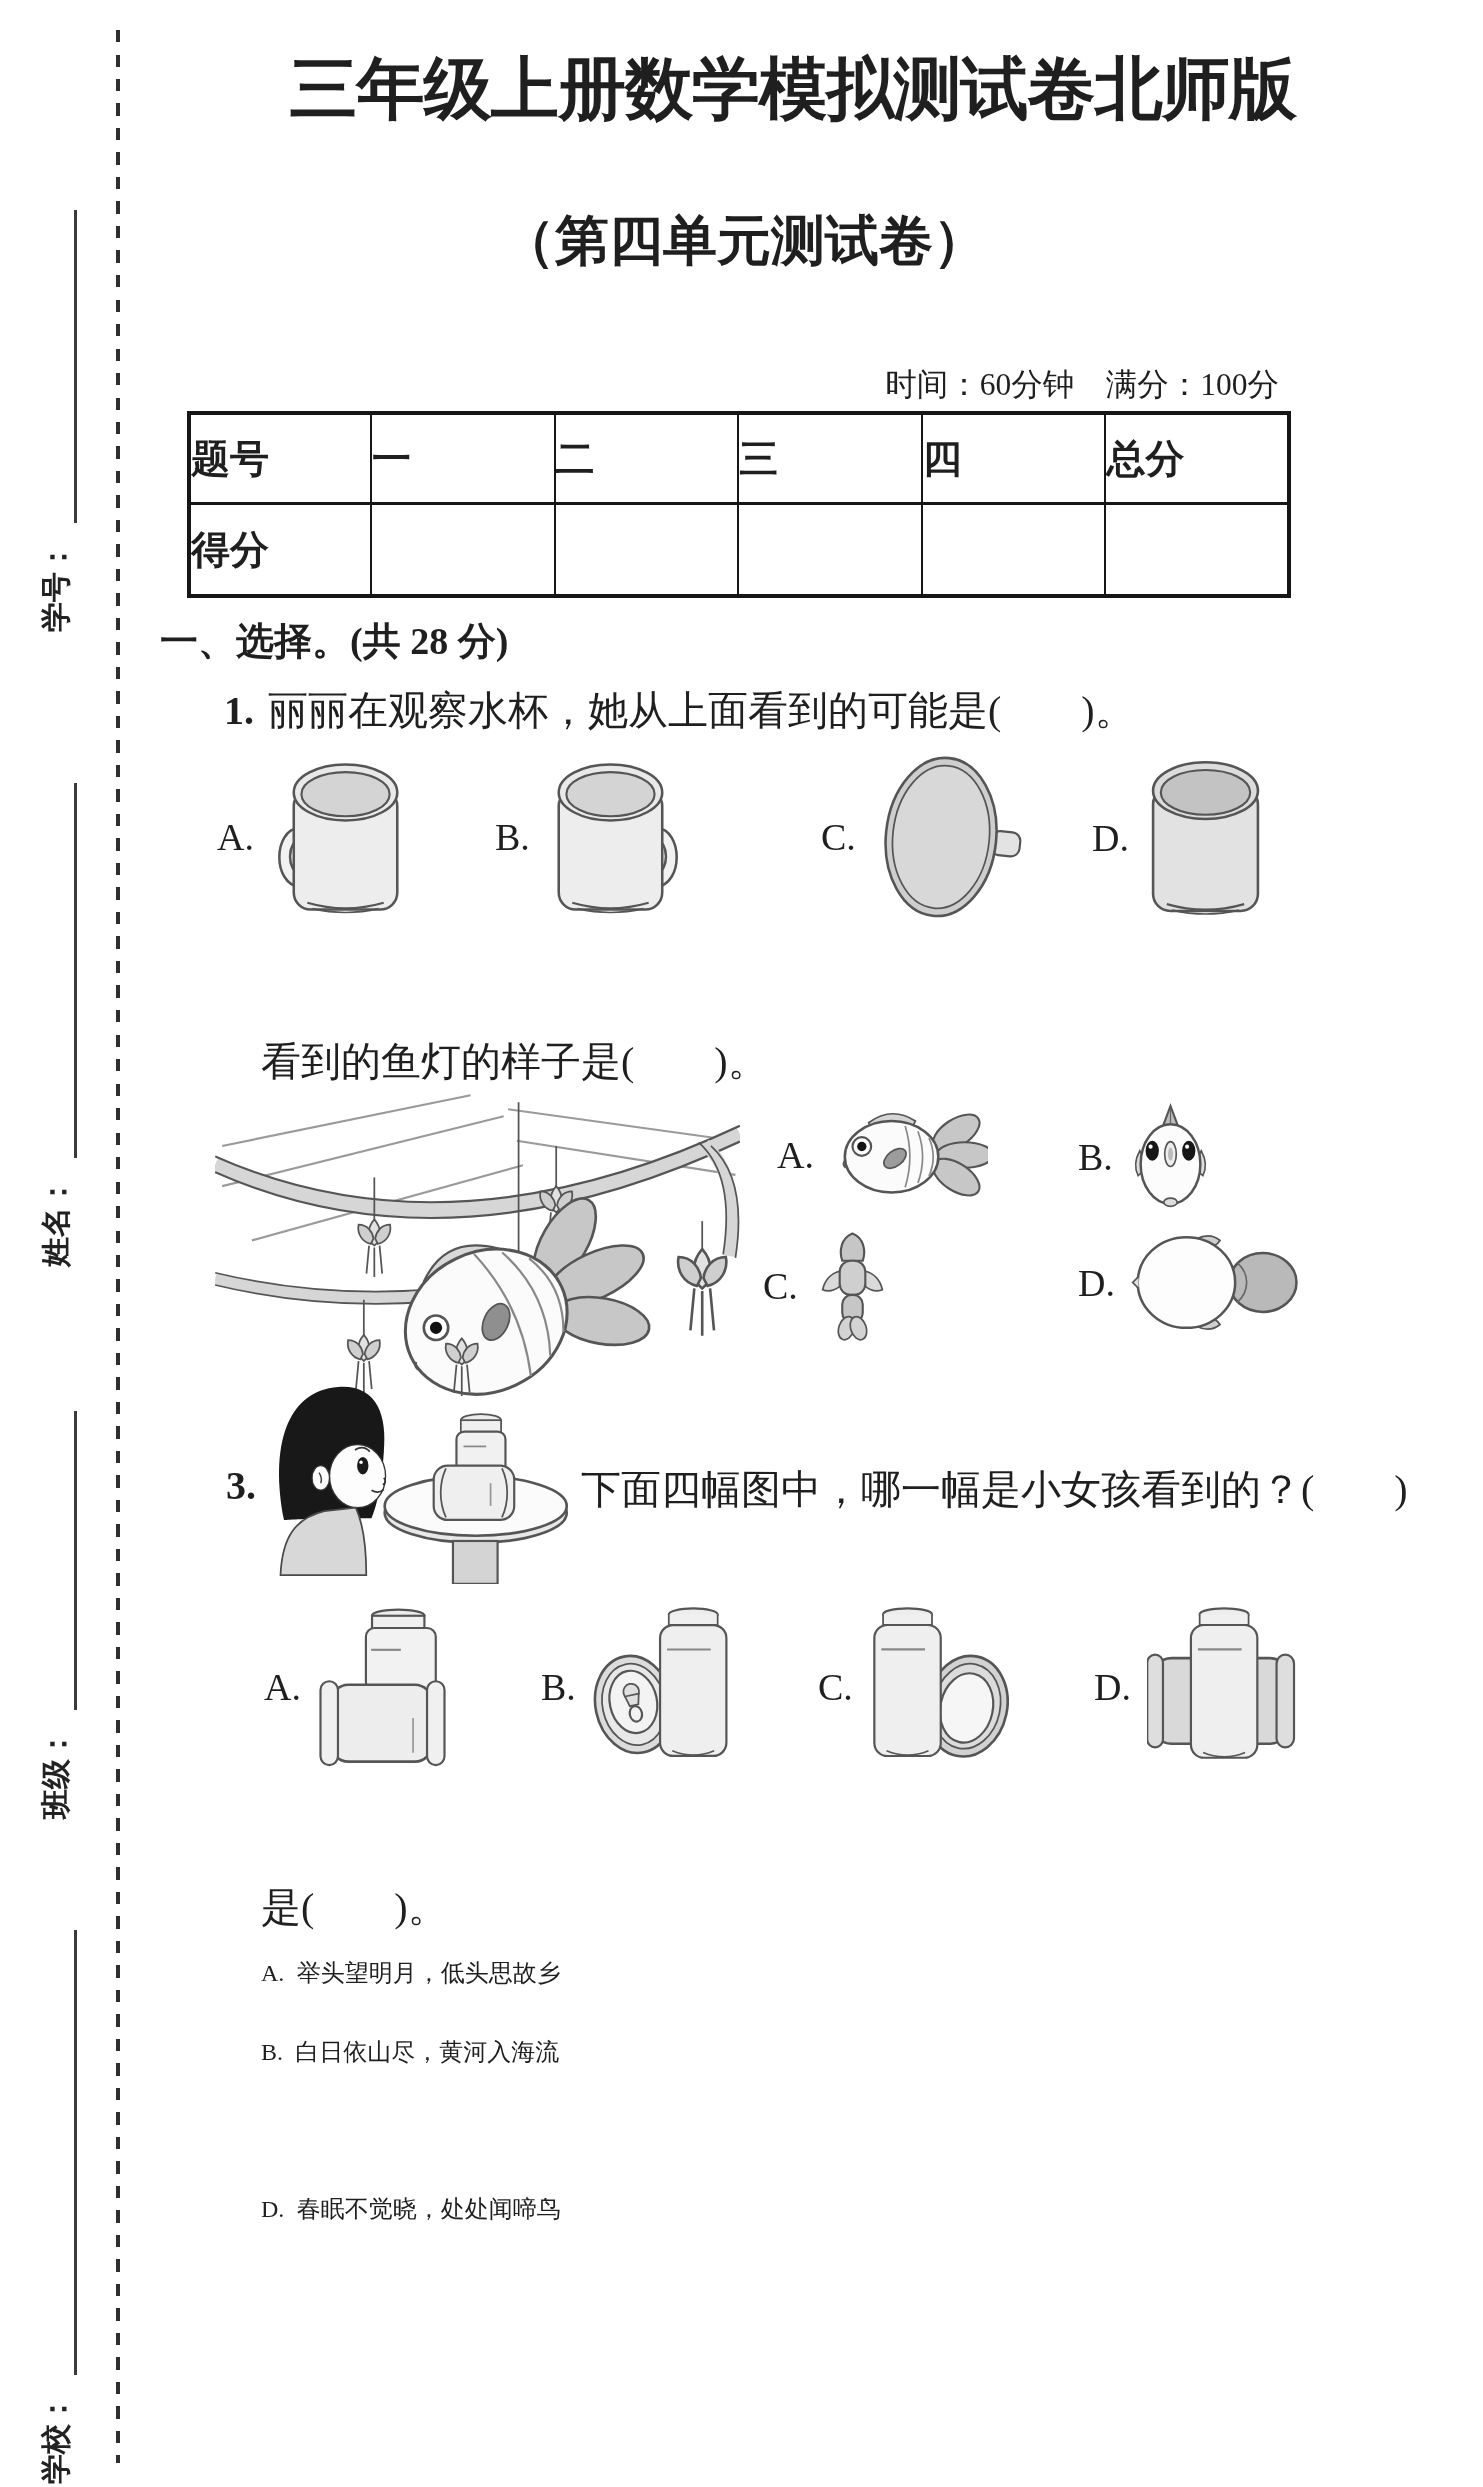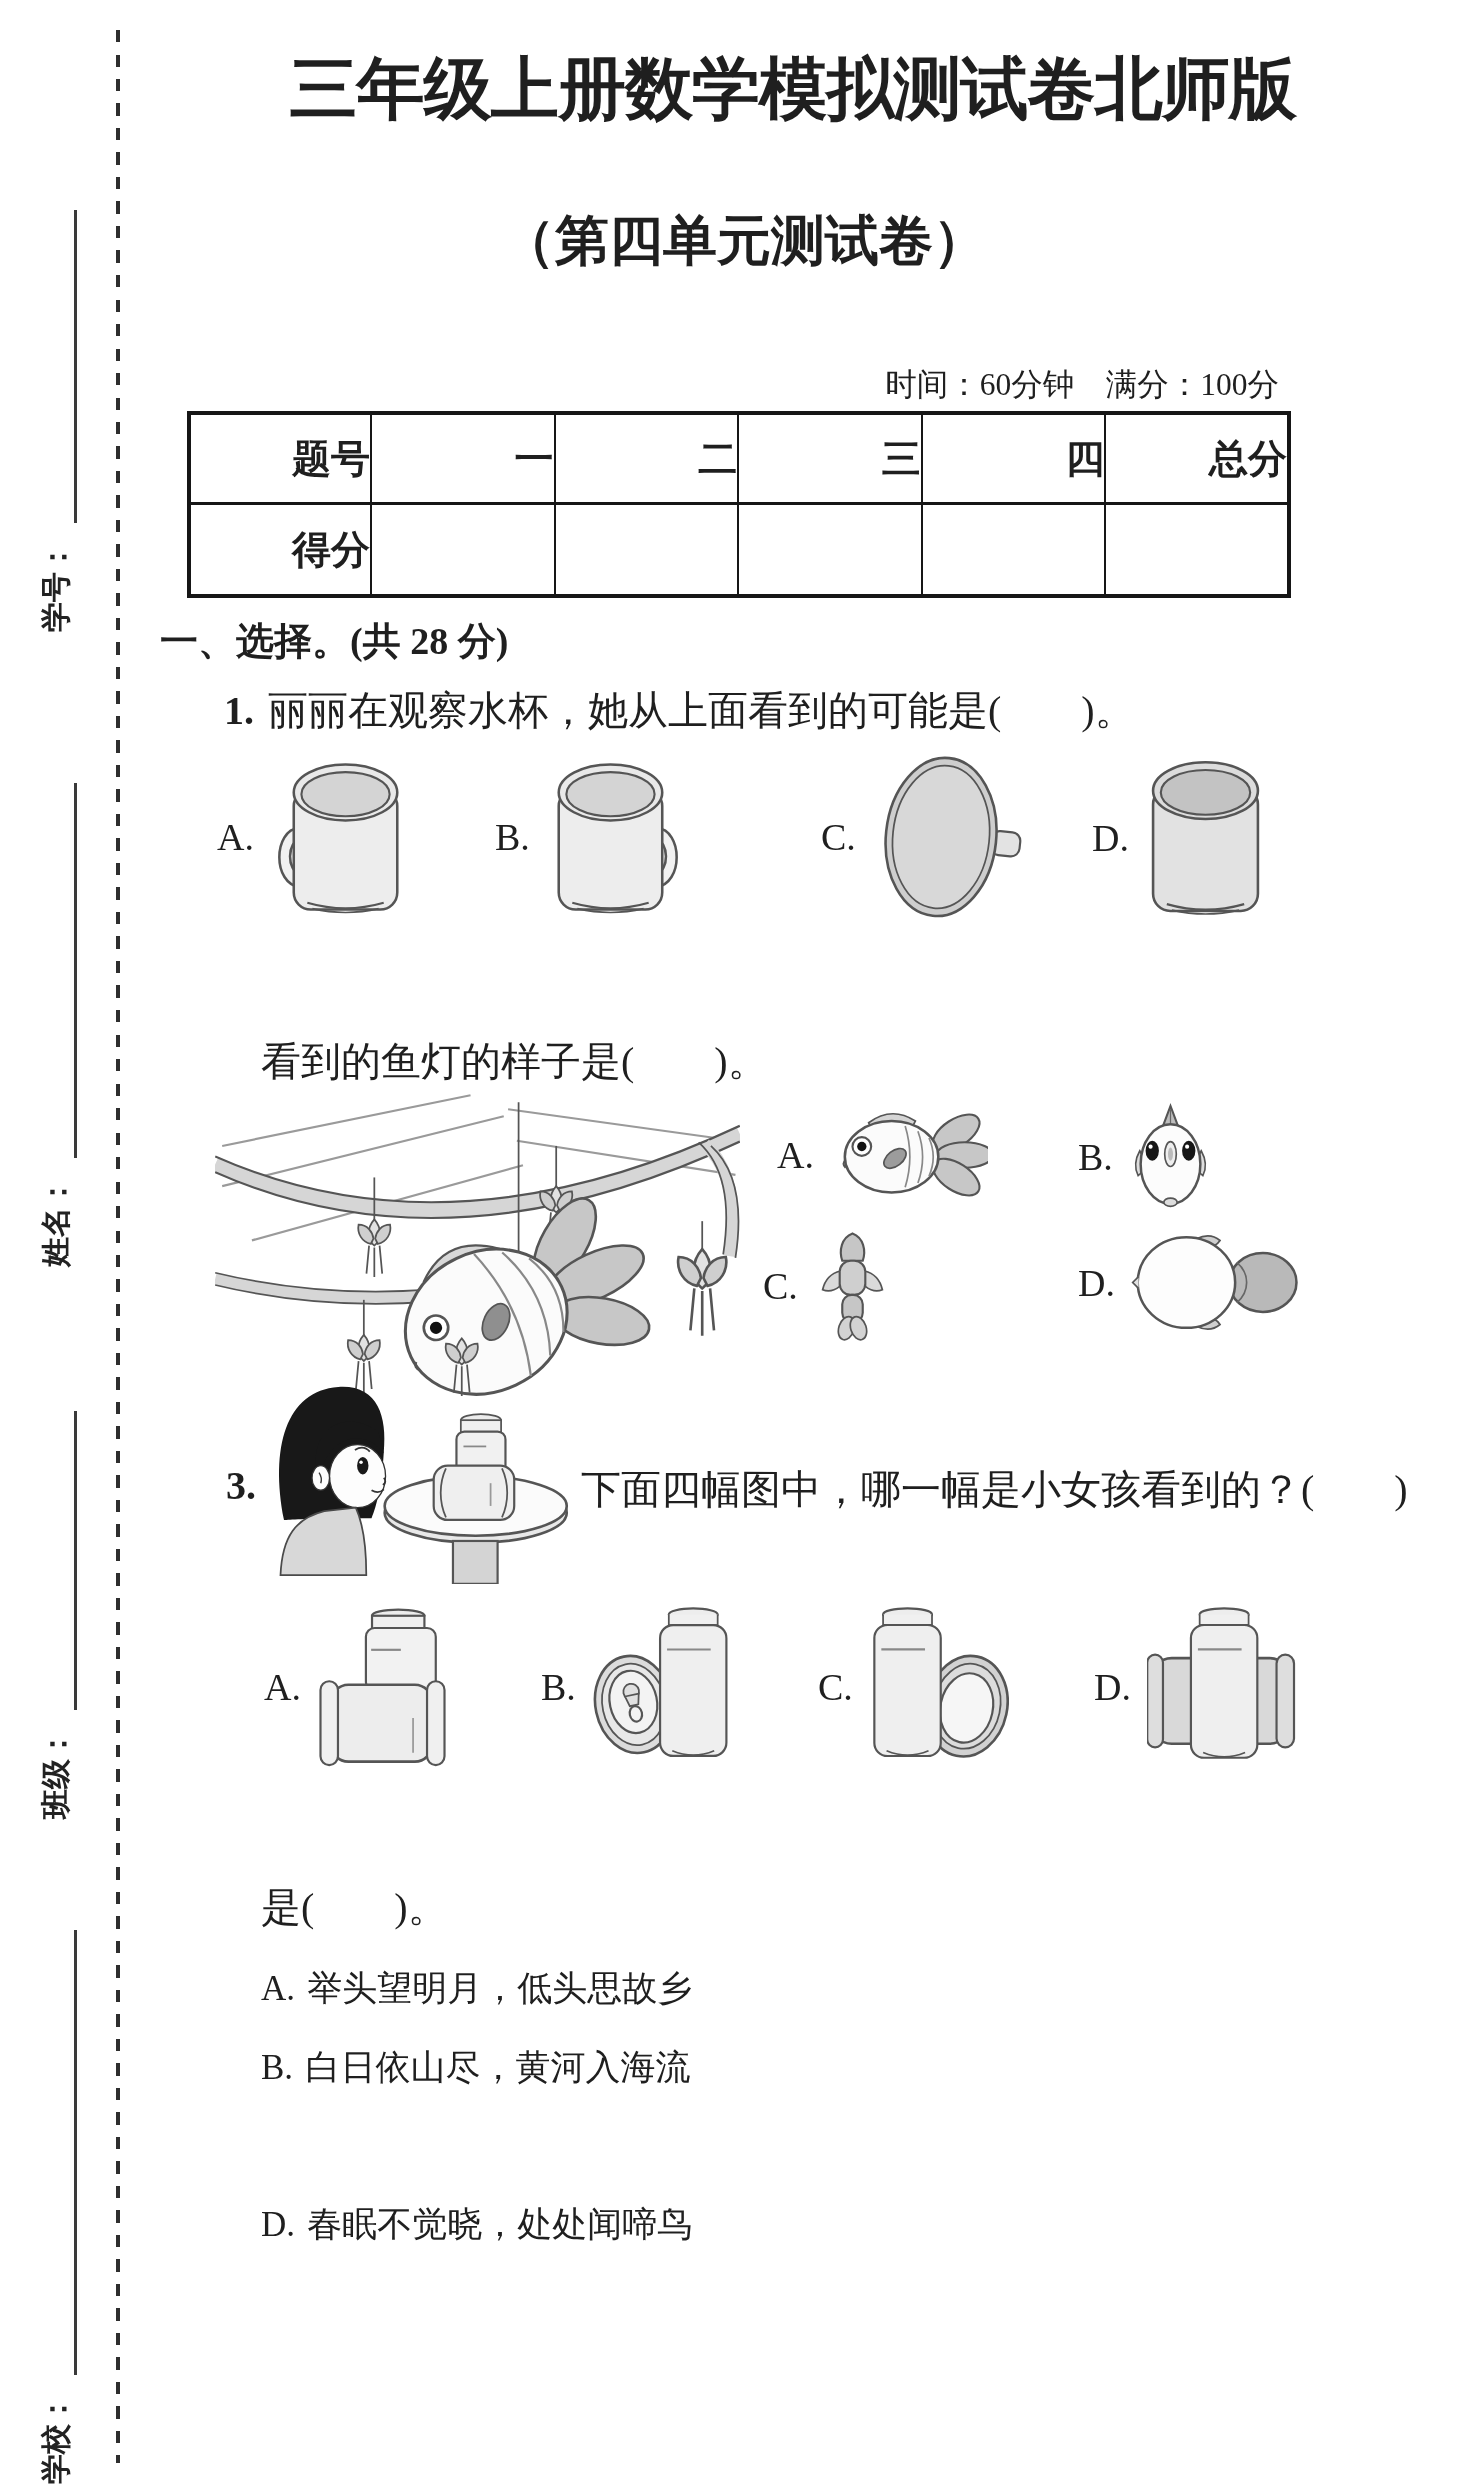--- a/index.html
+++ b/index.html
@@ -18,30 +18,30 @@
     display:flex;align-items:flex-end;height:40px;white-space:nowrap;
     font-size:30px;color:#222;font-weight:600;
   }
   .side-field .blank{display:inline-block;height:5.3px;border-bottom:3.5px solid #3a3a3a;margin-left:19px;}
   
   .title{left:158px;top:44px;width:1138px;text-align:right;font-size:68px;font-weight:700;letter-spacing:-0.9px;}
   .subtitle{left:175px;top:205px;width:1138px;text-align:center;font-size:54px;font-weight:700;}
   .meta{left:175px;top:364px;width:1104px;text-align:right;font-size:31.5px;}
   
   table.score{position:absolute;left:187px;top:411px;width:1104px;border-collapse:collapse;table-layout:fixed;border:4.4px solid #161616;}
-  table.score td{border:2.6px solid #161616;text-align:right;font-size:39px;font-weight:600;padding:0;}
+  table.score td{border:2.6px solid #161616;text-align:left;font-size:39px;font-weight:600;padding:0;}
   table.score tr.head td{height:87px;border-bottom:3.5px solid #161616;}
   table.score tr.row td{height:89px;}
   
   .heading{left:160px;top:616px;font-size:38px;font-weight:700;}
   .qline{font-size:40px;white-space:nowrap;}
   .qnum{font-weight:700;margin-right:14px;}
   .optrow{display:flex;align-items:center;}
   .optletter{font-size:38px;margin-right:15.8px;}
-  .q4opt{font-size:35px;white-space:nowrap;margin-top:8px;}
+  .q4opt{font-size:24px;white-space:nowrap;}
   .q4opt .optl{margin-right:12.3px;}
   svg{display:block;}
 </style>
 </head>
 <body>
 
 <div class="paper">
 
   <div class="binding-line"></div>
 

